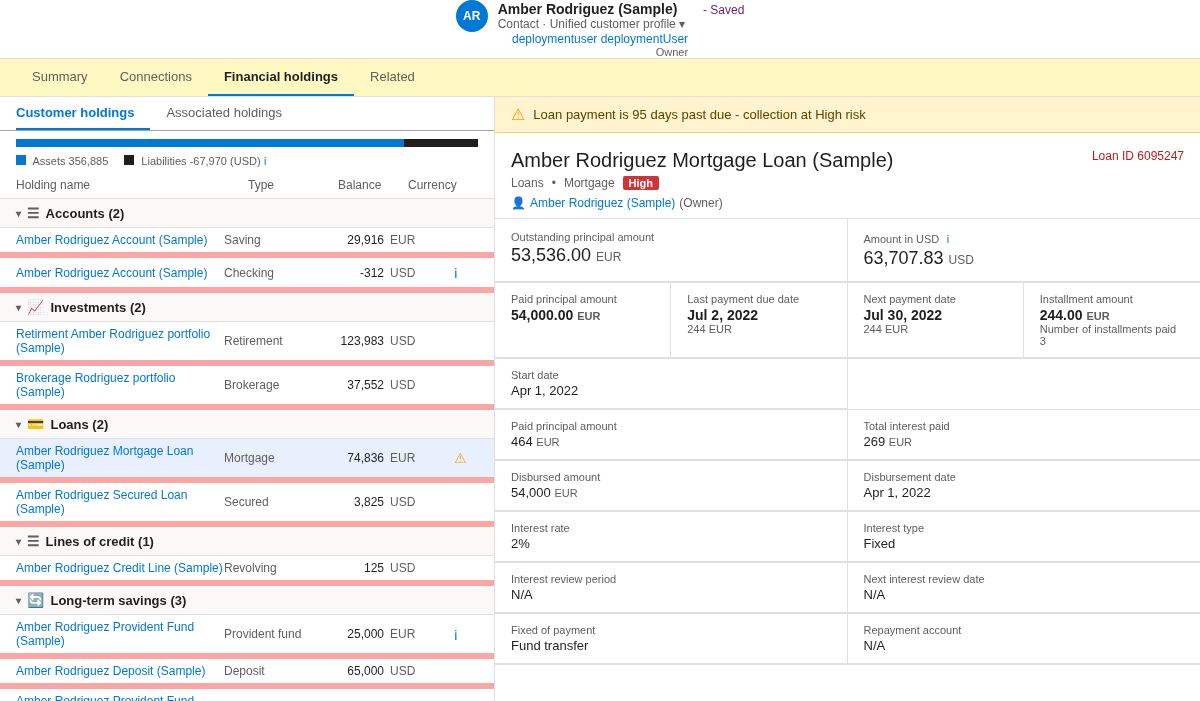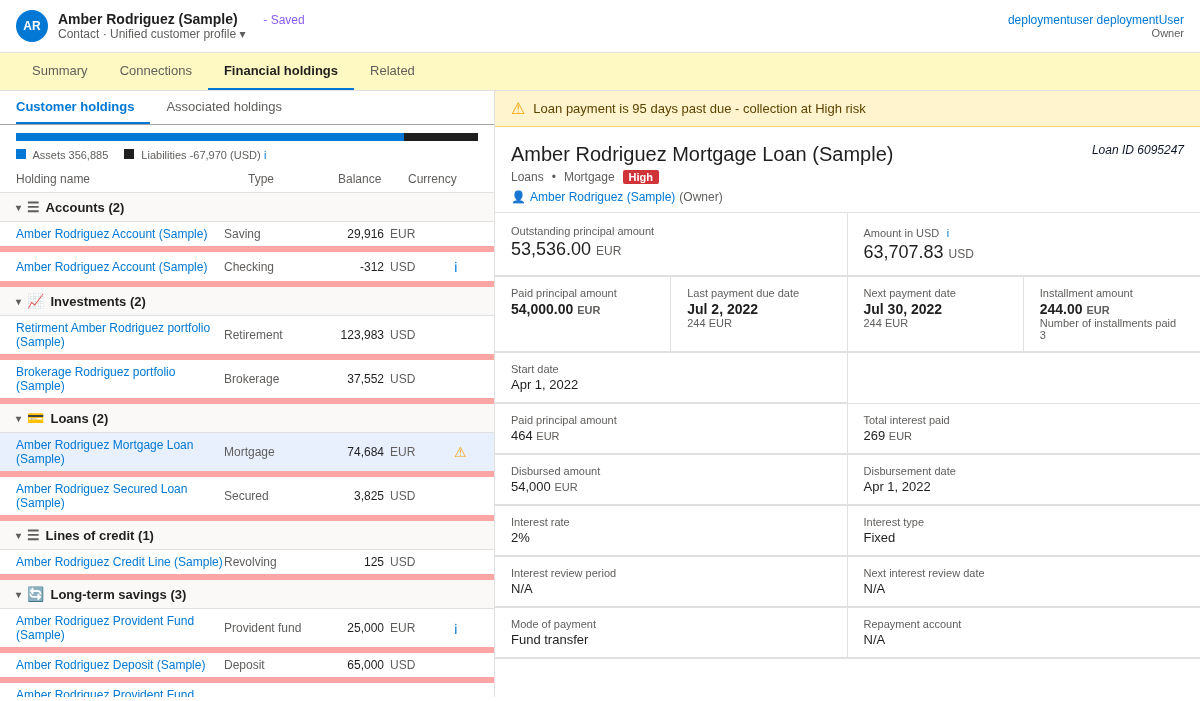--- a/index.html
+++ b/index.html
@@ -1,23 +1,23 @@
 <!DOCTYPE html>
 <html><head>
   <meta charset="utf-8">
   <style>
     * { box-sizing: border-box; margin: 0; padding: 0; }
     body { font-family: 'Segoe UI', Arial, sans-serif; font-size: 13px; color: #1f1f1f; background: #fff; overflow: hidden; }
 
     
-    .header { display: flex; align-items: center; justify-content: space-between; padding: 10px 16px; border-bottom: 1px solid #e0e0e0; background: #fff; }
+    .header { display: flex; align-items: center; justify-content: space-between; padding: 0 16px; border-bottom: 1px solid #e0e0e0; background: #fff; flex-direction: column; }
     .header-left { display: flex; align-items: center; gap: 10px; }
     .avatar { width: 32px; height: 32px; border-radius: 50%; background: #0078d4; color: #fff; display: flex; align-items: center; justify-content: center; font-size: 12px; font-weight: 600; flex-shrink: 0; }
     .header-name { font-size: 14px; font-weight: 600; color: #1f1f1f; }
-    .header-saved { font-size: 12px; color: #8b5cf6; margin-left: 22px; }
+    .header-saved { font-size: 12px; color: #701a75; margin-left: 22px; }
     .header-sub { font-size: 12px; color: #605e5c; }
     .header-right { font-size: 12px; color: #0078d4; text-align: right; }
     .header-right .role { color: #605e5c; font-size: 11px; }
 
     
     .nav-tabs { display: flex; gap: 0; padding: 0 16px; border-bottom: 1px solid #e0e0e0; background: #fef9c3; }
     .nav-tab { padding: 10px 16px; font-size: 13px; cursor: pointer; color: #605e5c; border-bottom: 2px solid transparent; white-space: nowrap; }
     .nav-tab.active { color: #1f1f1f; border-bottom: 2px solid #0078d4; font-weight: 600; }
 
     
@@ -62,21 +62,21 @@
     
     .right-panel { flex: 1; overflow-y: auto; padding: 0; }
 
     
     .alert-banner { background: #fff4ce; border-bottom: 1px solid #f7d56e; padding: 8px 16px; display: flex; align-items: center; gap: 8px; font-size: 13px; color: #5d4300; }
     .alert-icon { color: #f7a000; font-size: 16px; }
 
     
     .detail-header { padding: 16px 16px 8px; border-bottom: 1px solid #e0e0e0; }
     .detail-title { font-size: 20px; font-weight: 400; color: #1f1f1f; margin-bottom: 4px; display: flex; justify-content: space-between; align-items: flex-start; }
-    .loan-id { font-size: 12px; color: #0f172a; white-space: nowrap; margin-left: 16px; font-style: italic; }
+    .loan-id { font-size: 12px; color: #b91c1c; white-space: nowrap; margin-left: 16px; }
     .detail-meta { display: flex; align-items: center; gap: 8px; font-size: 12px; color: #605e5c; margin-bottom: 6px; }
     .badge { background: #d13438; color: #fff; padding: 1px 6px; border-radius: 2px; font-size: 11px; font-weight: 600; }
     .detail-owner { display: flex; align-items: center; gap: 4px; font-size: 12px; color: #605e5c; }
     .owner-name { color: #0078d4; }
 
     
     .stats-grid { display: grid; grid-template-columns: 1fr 1fr; border-bottom: 1px solid #e0e0e0; }
     .stat-block { padding: 12px 16px; border-right: 1px solid #e0e0e0; border-bottom: 1px solid #e0e0e0; }
     .stat-block:nth-child(2n) { border-right: none; }
     .stat-label { font-size: 11px; color: #605e5c; margin-bottom: 2px; }
@@ -210,21 +210,21 @@
     </div>
 
     <div class="section-header">
       <span class="chevron">▾</span>
       <span class="section-icon">💳</span>
       <span>Loans (2)</span>
     </div>
     <div class="holding-row selected">
       <span class="name">Amber Rodriguez Mortgage Loan (Sample)</span>
       <span class="type">Mortgage</span>
-      <span class="balance">74,684</span>
+      <span class="balance">74,836</span>
       <span class="currency">EUR</span>
       <span class="warning-icon">⚠</span>
     </div>
     <div class="holding-row">
       <span class="name">Amber Rodriguez Secured Loan (Sample)</span>
       <span class="type">Secured</span>
       <span class="balance">3,825</span>
       <span class="currency">USD</span>
       <span></span>
     </div>
@@ -400,21 +400,21 @@
         <div class="detail-value">N/A</div>
       </div>
       <div class="detail-block">
         <div class="detail-label">Next interest review date</div>
         <div class="detail-value">N/A</div>
       </div>
     </div>
 
     <div class="detail-section">
       <div class="detail-block">
-        <div class="detail-label">Mode of payment</div>
+        <div class="detail-label">Fixed of payment</div>
         <div class="detail-value">Fund transfer</div>
       </div>
       <div class="detail-block">
         <div class="detail-label">Repayment account</div>
         <div class="detail-value">N/A</div>
       </div>
     </div>
 
   </div>
 </div>

